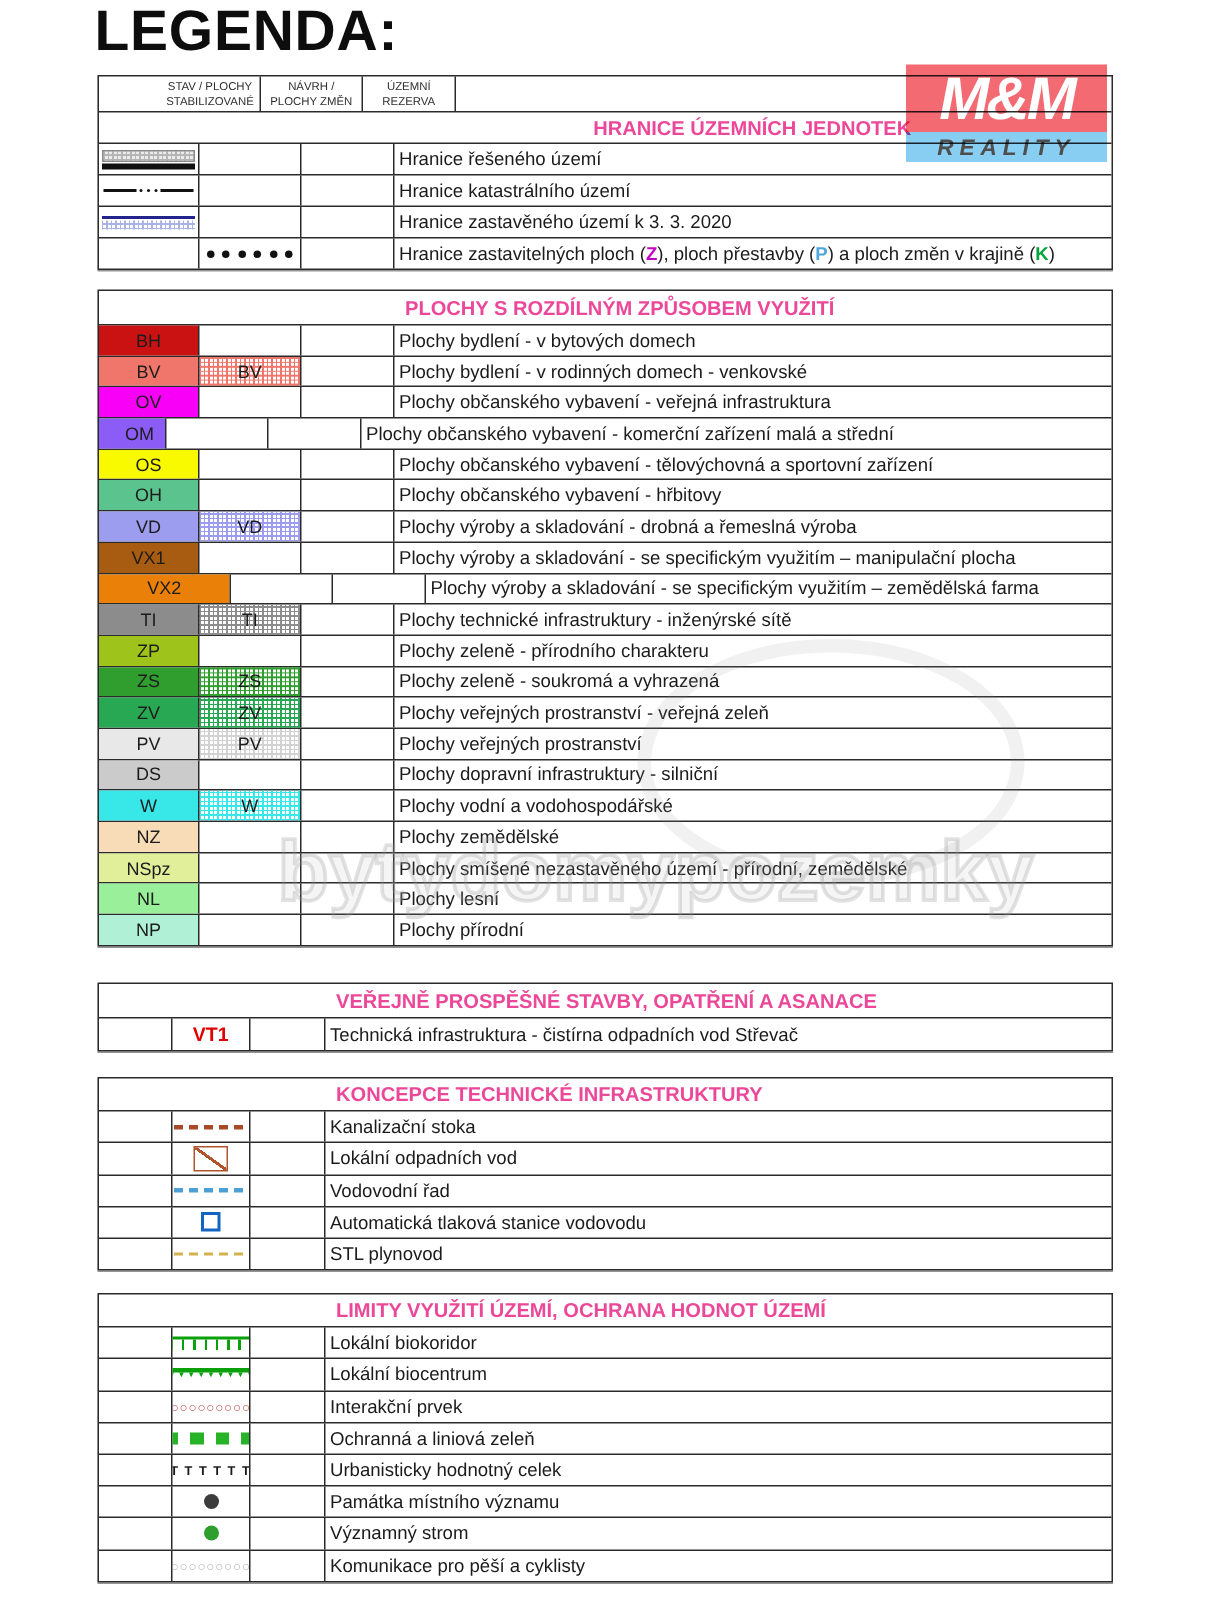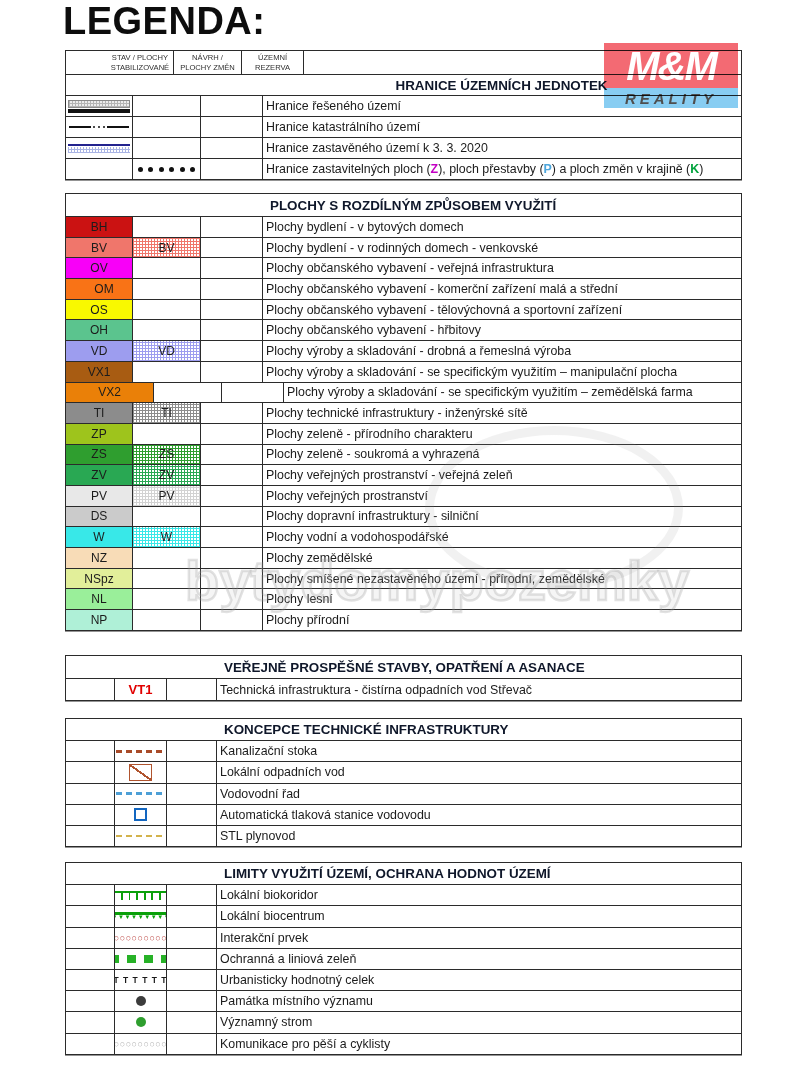--- a/index.html
+++ b/index.html
@@ -29,21 +29,21 @@
 
   .cell{border-left:1px solid #2b2b2b;box-sizing:border-box;display:flex;align-items:center;
     justify-content:center;overflow:hidden;position:relative;}
   .cell:first-child{border-left:none;}
   .cell.c4{flex:1;justify-content:flex-start;padding-left:3px;}
   .lab{font-size:12.4px;color:#1b1b1b;white-space:nowrap;}
   .code{font-size:12px;color:#1c1c1c;}
   .hcell{flex-direction:column;justify-content:center;}
   .hline{font-size:7.6px;color:#2f2f2f;line-height:1.25;text-align:center;white-space:nowrap;}
   .title-cell{width:100%;display:flex;align-items:center;font-weight:bold;font-size:13.4px;
-    color:#0f172a;box-sizing:border-box;white-space:nowrap;}
+    color:#ec4899;box-sizing:border-box;white-space:nowrap;}
   .sym{flex:0 0 auto;}
 
   
   .watermark{position:absolute;left:185px;top:548px;z-index:5;pointer-events:none;}
   .wm-circle{position:absolute;left:240px;top:-122px;width:240px;height:146px;border-radius:50%;
     border:9px solid rgba(150,150,150,0.13);}
   .wm-text{font-size:56px;font-weight:800;white-space:nowrap;color:rgba(160,160,160,0.10);
     -webkit-text-stroke:2.5px rgba(150,150,150,0.28);letter-spacing:0px;}
 
   
@@ -176,21 +176,21 @@
           <div class="cell c1" style="width: 66px; background: rgb(248, 0, 248);">
             <span class="code">OV</span>
           </div>
           <div class="cell c2" style="width: 68px;"></div>
           <div class="cell c3" style="width: 62px;"></div>
           <div class="cell c4">
             <span class="lab">Plochy občanského vybavení - veřejná infrastruktura</span>
           </div>
         </div>
         <div class="row">
-          <div class="cell c1" style="width: 66px; background: #f97316; padding-left: 10px;">
+          <div class="cell c1" style="width: 44px; background: #8b5cf6; padding-left: 10px;">
             <span class="code">OM</span>
           </div>
           <div class="cell c2" style="width: 68px;"></div>
           <div class="cell c3" style="width: 62px;"></div>
           <div class="cell c4">
             <span class="lab">Plochy občanského vybavení - komerční zařízení malá a střední</span>
           </div>
         </div>
         <div class="row">
           <div class="cell c1" style="width: 66px; background: rgb(249, 249, 0);">

